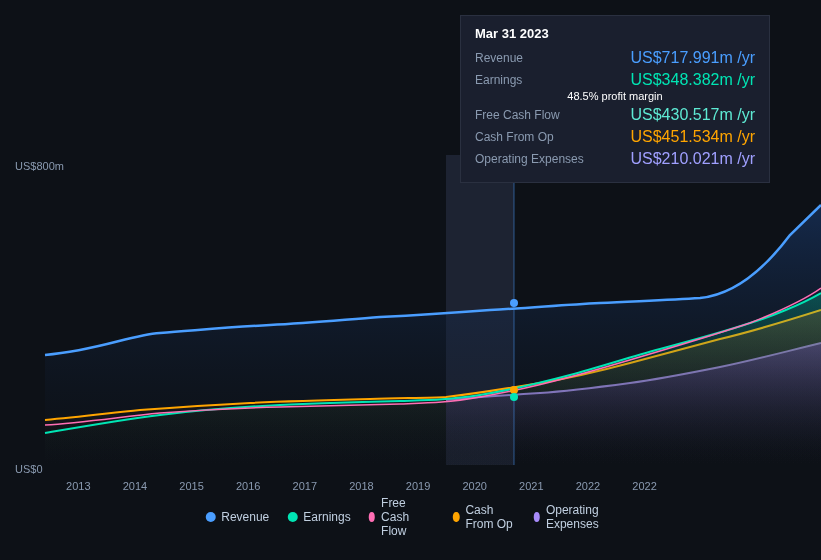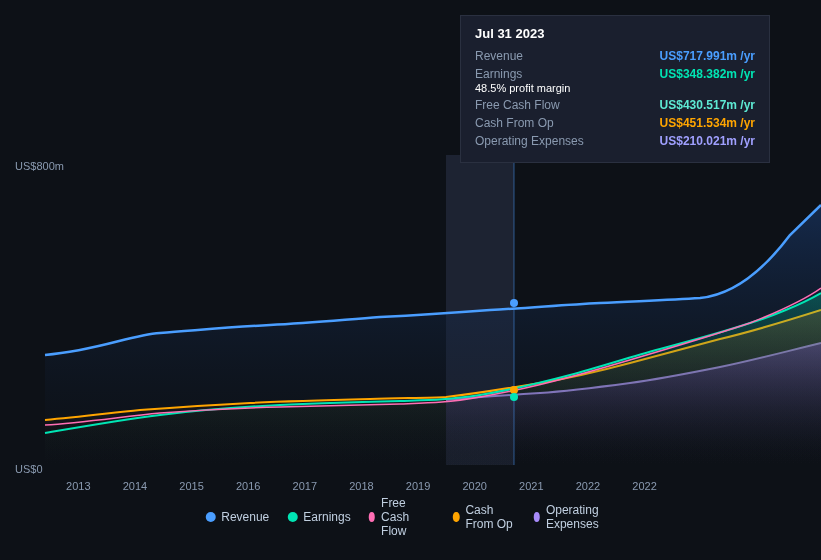--- a/index.html
+++ b/index.html
@@ -45,34 +45,34 @@
       margin-bottom: 4px;
     }
 
     .tooltip-label {
       color: #8a9ab0;
       font-size: 12px;
       min-width: 110px;
     }
 
     .tooltip-value {
-      font-size: 12px;
-      font-weight: bold;
+      font-size: 16px;
+      font-weight: normal;
     }
 
     .tooltip-value.revenue { color: #4a9eff; }
     .tooltip-value.earnings { color: #00e5b4; padding-left: 21px; }
     .tooltip-value.profit-margin { color: #ffffff; font-weight: normal; font-size: 11px; }
     .tooltip-value.free-cash { color: #5eead4; }
     .tooltip-value.cash-from-op { color: #ffa500; }
     .tooltip-value.op-expenses { color: #a0a0ff; }
 
     .profit-margin-row {
       display: flex;
-      justify-content: flex-start;
+      justify-content: center;
       margin-bottom: 4px;
       margin-top: -3px;
     }
 
     
     .y-axis-label {
       position: absolute;
       top: 160px;
       left: 15px;
       color: #8a9ab0;
@@ -151,21 +151,21 @@
       background: rgba(60, 70, 100, 0.35);
       pointer-events: none;
     }
   </style>
 </head>
 <body>
 
 <div class="chart-container">
 
   <div class="tooltip-box">
-    <div class="tooltip-date">Jul 31 2023</div>
+    <div class="tooltip-date">Mar 31 2023</div>
 
     <div class="tooltip-row">
       <span class="tooltip-label">Revenue</span>
       <span class="tooltip-value revenue">
         <span>US$717.991m</span> <span>/yr</span>
       </span>
     </div>
 
     <div class="tooltip-row">
       <span class="tooltip-label">Earnings</span>

